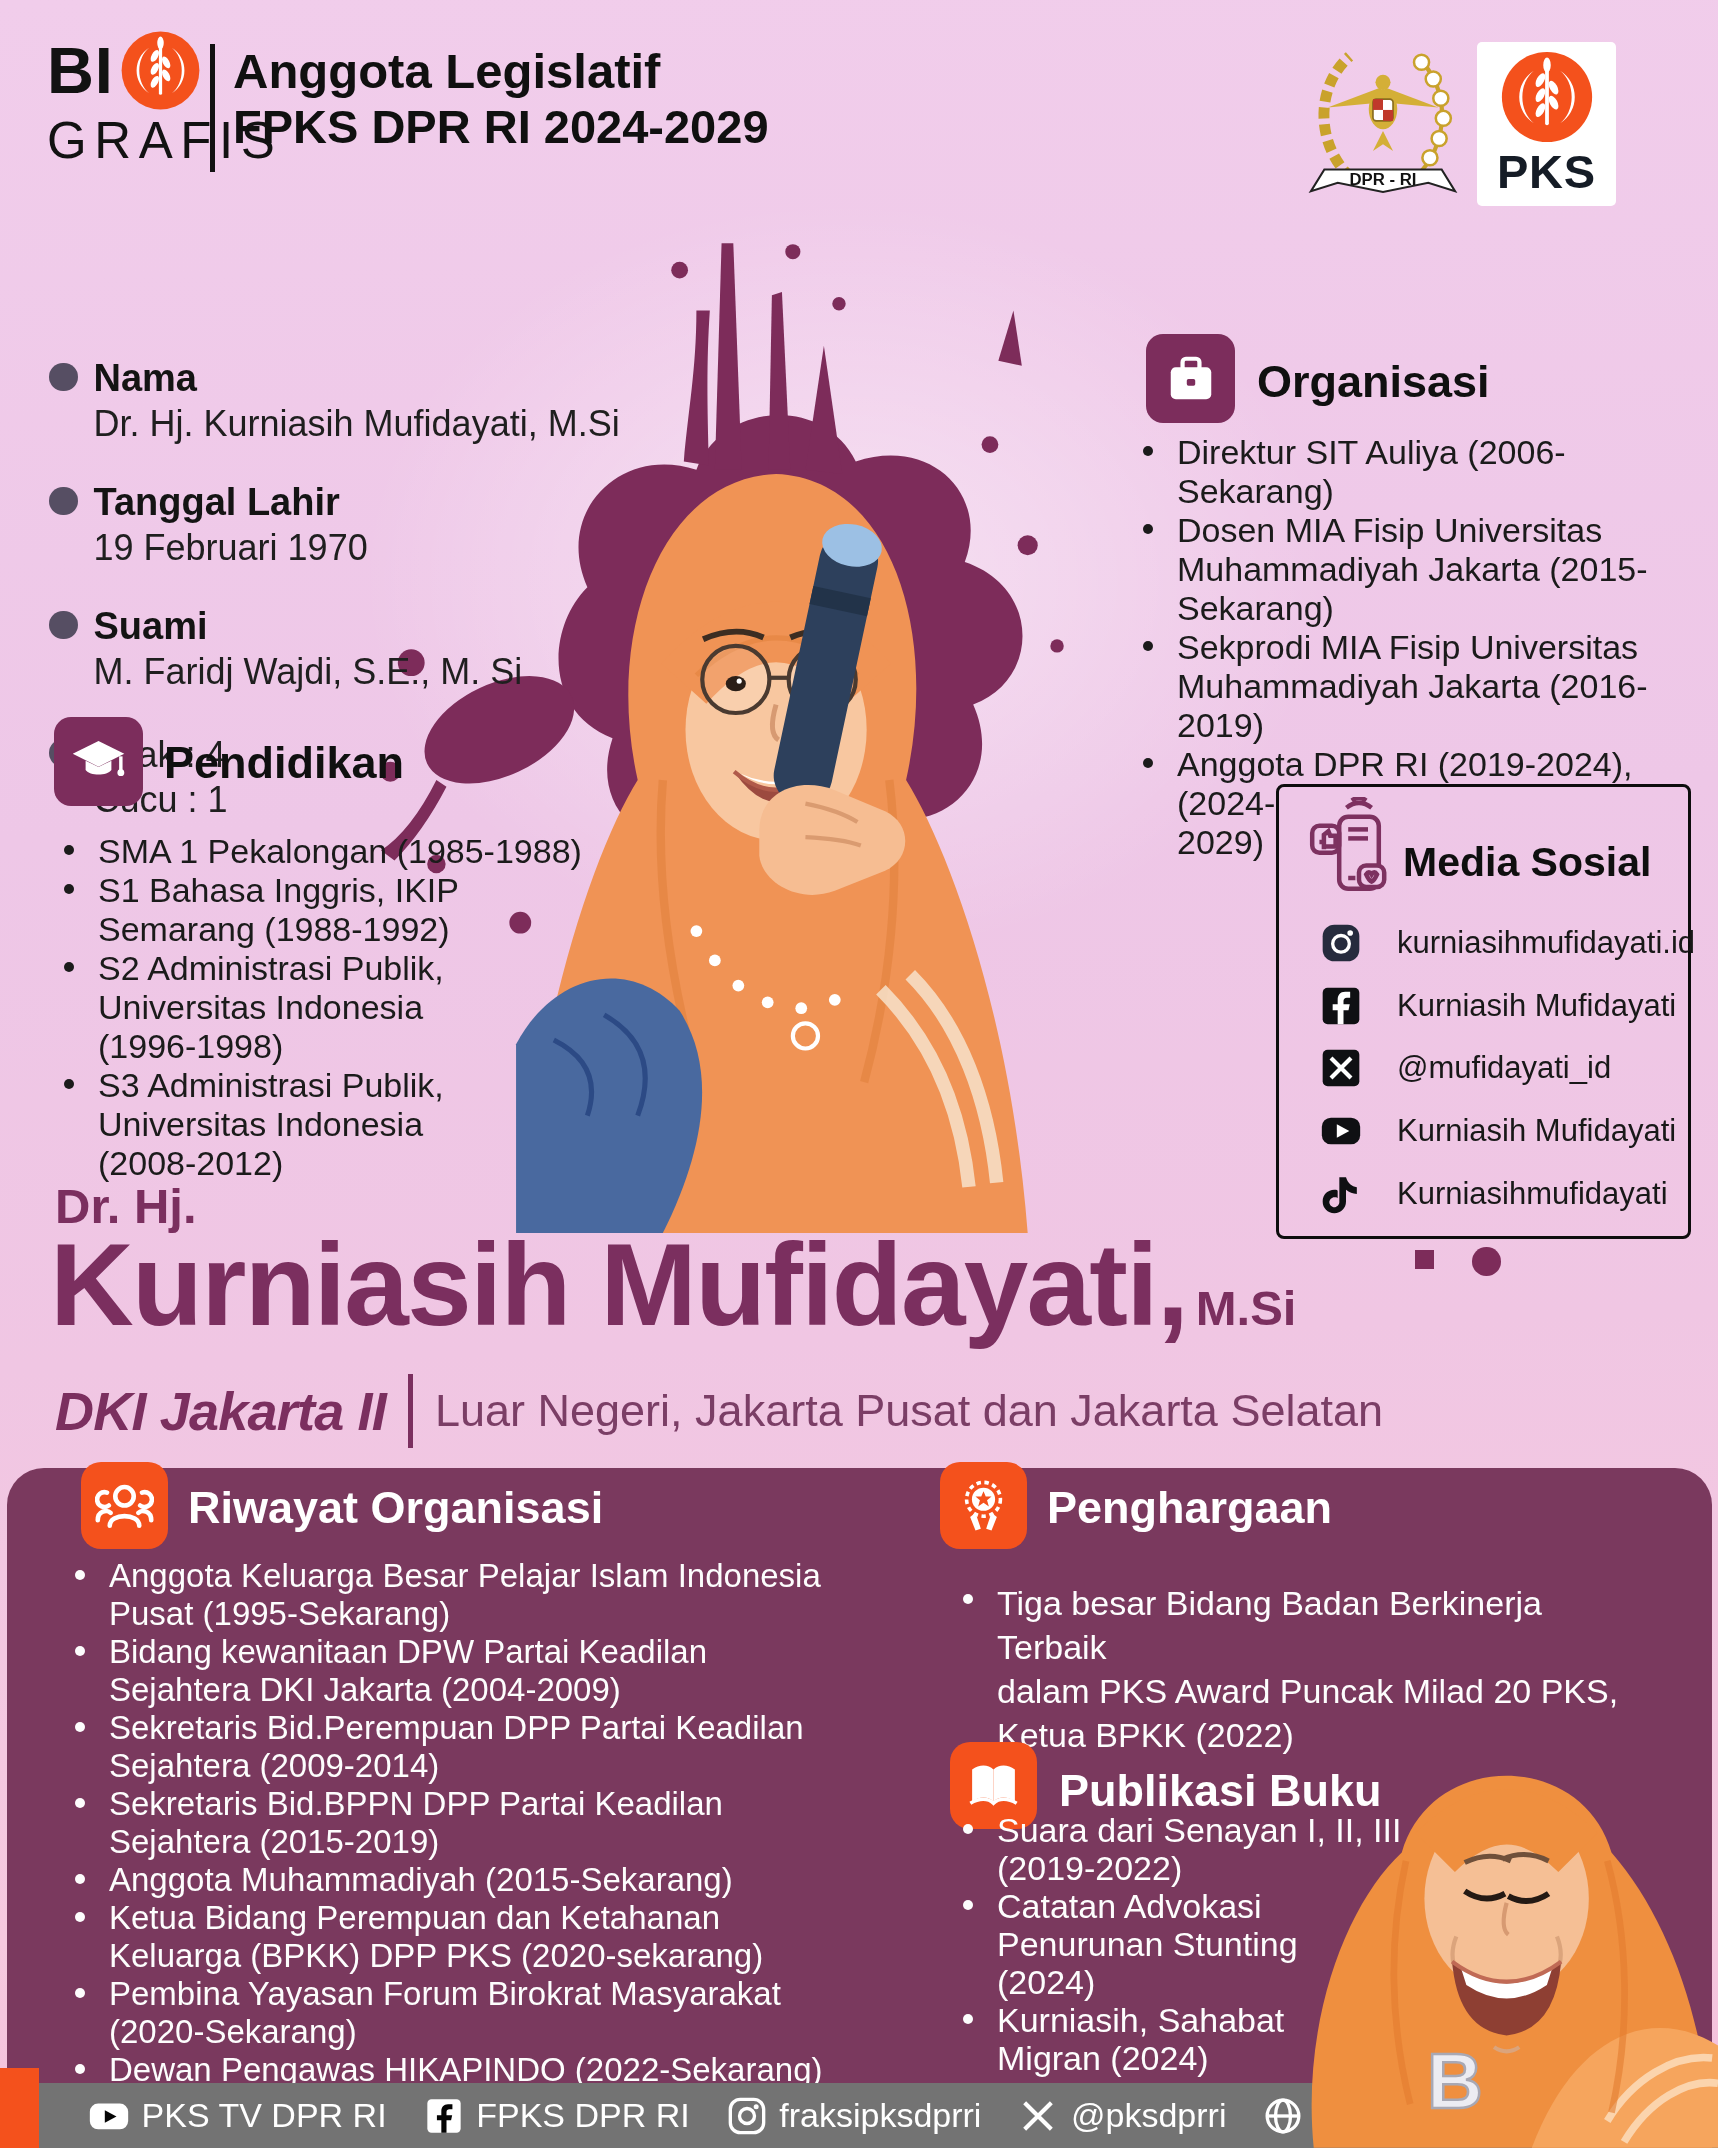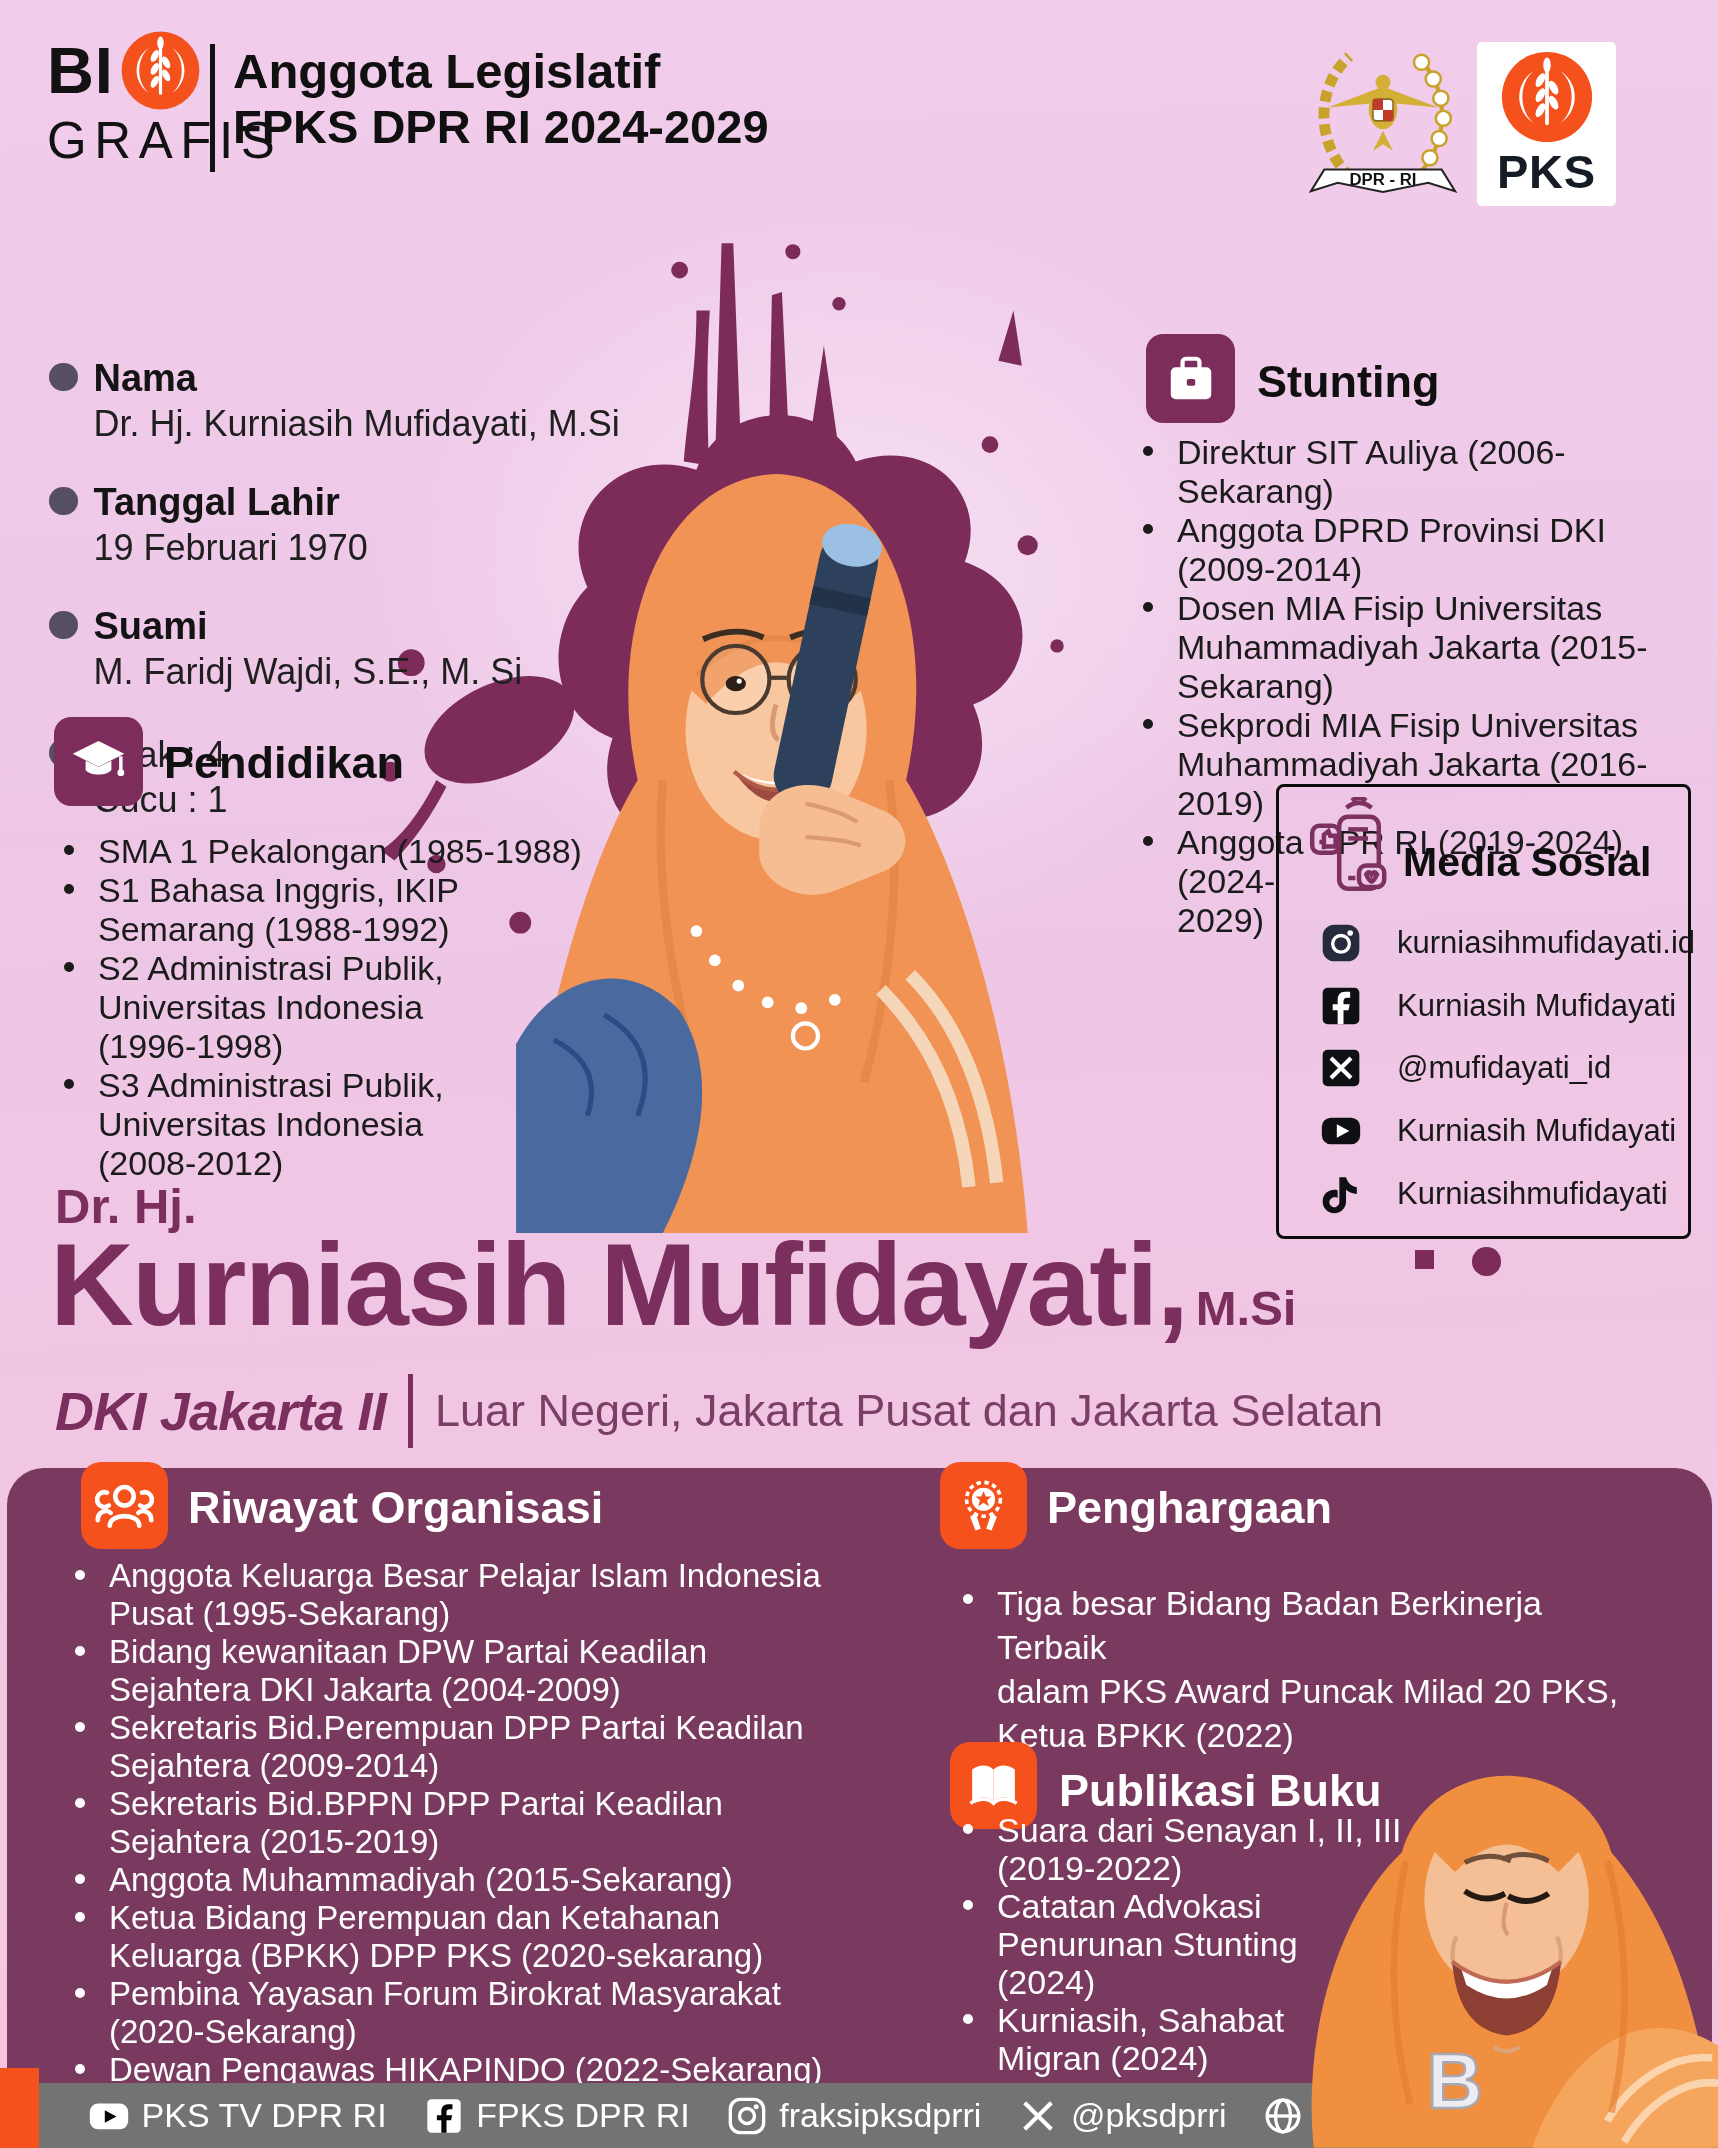--- a/index.html
+++ b/index.html
@@ -263,25 +263,23 @@
 (2008-2012)</li>
 </ul>
 
 <div class="sec-icon purple" style="left:1146px;top:334px;">
   <svg width="54" height="54" viewBox="0 0 64 64">
     <rect x="22" y="8" width="20" height="14" rx="4" fill="none" stroke="#fff" stroke-width="5"></rect>
     <rect x="8" y="18" width="48" height="38" rx="6" fill="#fff"></rect>
     <rect x="27" y="32" width="10" height="8" rx="2" fill="#7c2d5c"></rect>
   </svg>
 </div>
-<div class="sec-h" style="left:1257px;top:356px;">Stunting</div>
+<div class="sec-h" style="left:1257px;top:356px;">Organisasi</div>
 <ul class="plist dark" style="left:1133px;top:433px;width:571px;">
   <li>Direktur SIT Auliya (2006-Sekarang)</li>
-  <li>Anggota DPRD Provinsi DKI
-(2009-2014)</li>
   <li>Dosen MIA Fisip Universitas
 Muhammadiyah Jakarta (2015-
 Sekarang)</li>
   <li>Sekprodi MIA Fisip Universitas
 Muhammadiyah Jakarta (2016-2019)</li>
   <li>Anggota DPR RI (2019-2024), (2024-
 2029)</li>
 </ul>
 
 <div id="media-box" class="abs">

